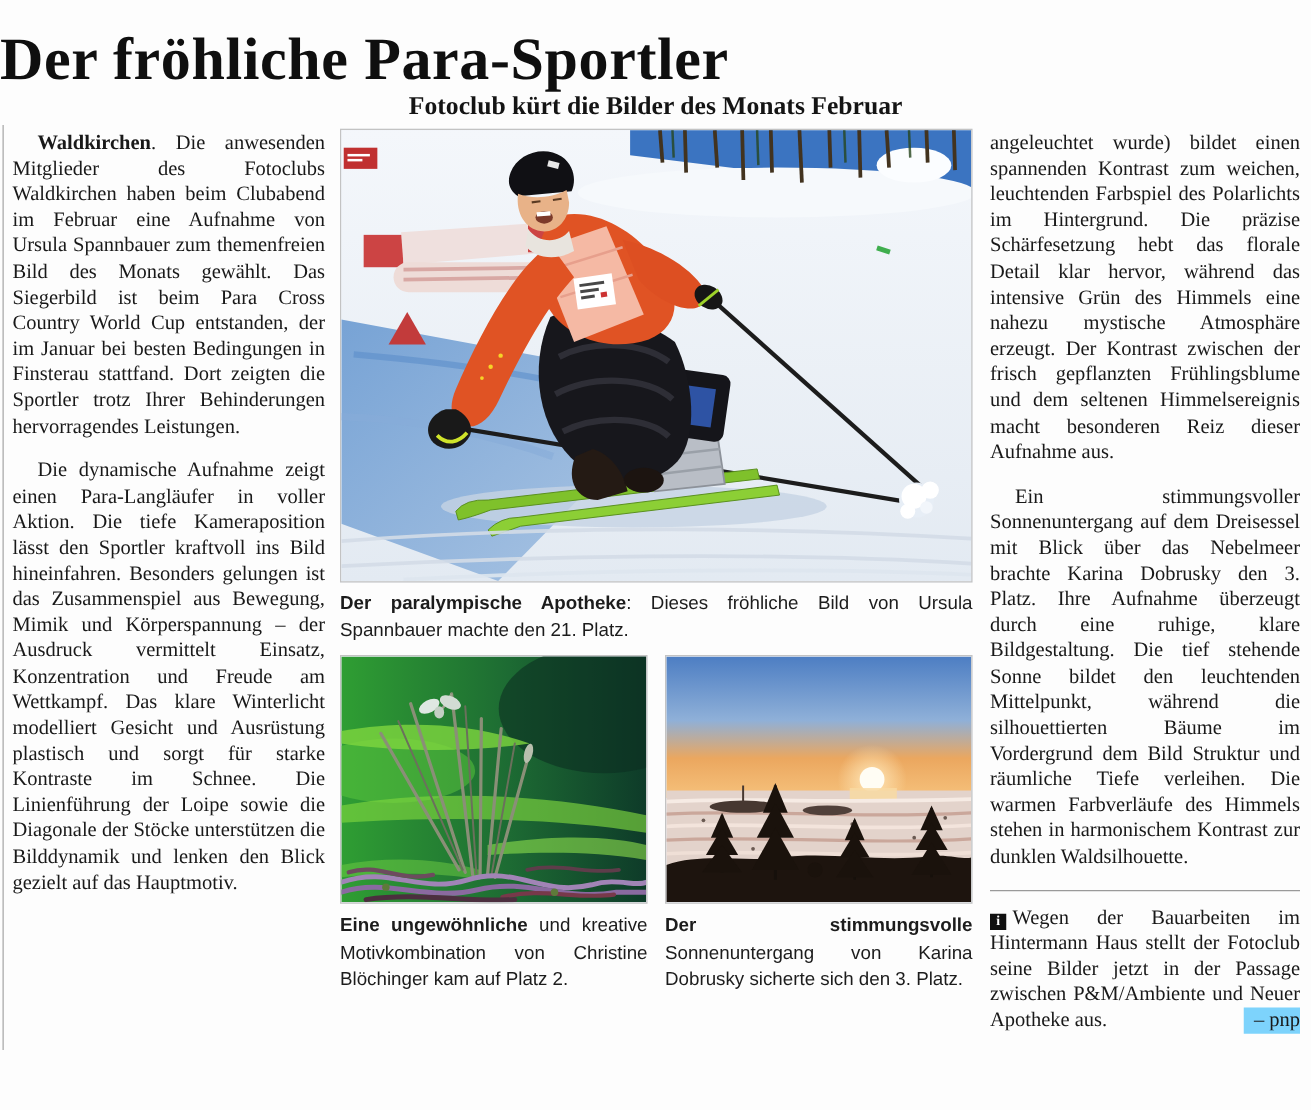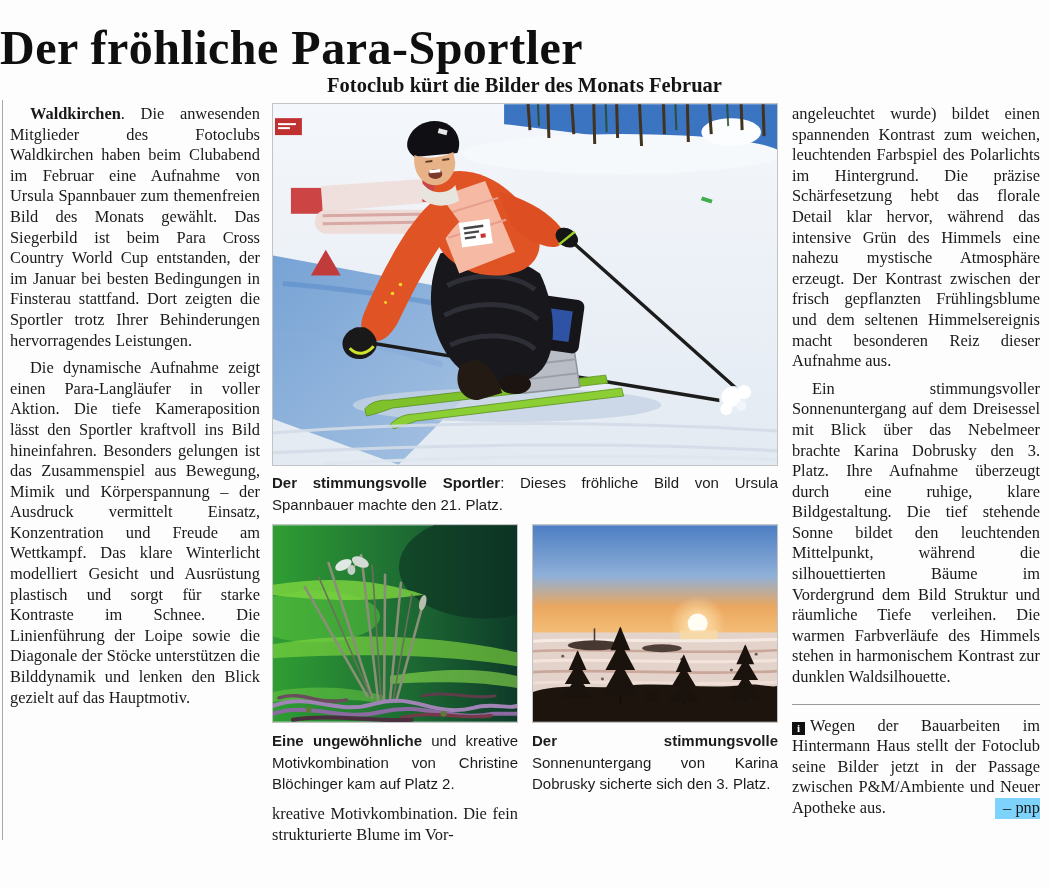--- a/index.html
+++ b/index.html
@@ -16,21 +16,21 @@
   .subtitle{
     position:absolute;top:74px;left:0;width:100%;text-align:center;
     font-size:20.5px;font-weight:700;color:#141414;
   }
   .left-rule{position:absolute;left:2px;top:100px;width:1px;height:740px;background:#a8a8a8;}
   .col{
     position:absolute;text-align:justify;
     font-size:16.4px;line-height:20.6px;color:#191919;
   }
   .col p{margin:0;}
-  .col p + p{margin-top:7px;}
+  .col p + p{margin-top:15px;}
   .col p.ind{text-indent:20px;}
   .col b{font-weight:700;}
   #col-left{left:10px;top:104px;width:250px;}
   #col-right{left:792px;top:104px;width:248px;}
   #col-mid{left:272px;top:103px;width:506px;}
 
   .photo{border:1px solid #c3c3c3;box-sizing:border-box;background:#eef2f7;overflow:hidden;}
   .photo svg{display:block;}
   #main-photo{position:absolute;top:0;left:0;width:506px;height:363px;}
   #main-caption{position:absolute;top:369px;left:0;width:506px;}
@@ -181,21 +181,21 @@
       <circle cx="455" cy="306" r="6" fill="#ffffff"></circle>
         <circle cx="470" cy="303" r="5" fill="#f2f6fb"></circle>
 
       <path d="M0,330 C130,320 310,316 506,328" stroke="#d3dce7" stroke-width="3" fill="none" opacity=".9"></path>
       <path d="M0,350 C150,342 340,338 506,348" stroke="#d3dce7" stroke-width="3" fill="none" opacity=".9"></path>
       <path d="M50,361 C200,353 380,351 506,357" stroke="#dde5ee" stroke-width="3" fill="none" opacity=".9"></path>
     </svg>
   </div>
 
   <div class="caption" id="main-caption">
-    <b>Der stimmungsvolle Sportler</b><span>: Dieses fröhliche Bild von Ursula Spannbauer machte den 21. Platz.</span>
+    <b>Der paralympische Apotheke</b><span>: Dieses fröhliche Bild von Ursula Spannbauer machte den 21. Platz.</span>
   </div>
 
   <div id="small-photos">
     <div class="photo small-photo">
       <svg width="244" height="197" viewBox="0 0 246 198">
         <defs>
           <linearGradient id="aur" x1="0" y1="0" x2="1" y2="0">
             <stop offset="0" stop-color="#2f9e33"></stop>
               <stop offset=".55" stop-color="#1d6b33"></stop>
               <stop offset="1" stop-color="#0e3b29"></stop>
@@ -306,21 +306,20 @@
   <div id="small-captions">
     <div class="caption">
       <b>Eine ungewöhnliche</b><span> und kreative Motivkombination von Christine Blöchinger kam auf Platz 2.</span>
     </div>
     <div class="caption">
       <b>Der stimmungsvolle</b><span> Sonnenuntergang von Karina Dobrusky sicherte sich den 3. Platz.</span>
     </div>
   </div>
 
   <div id="mid-text">
-    <div class="mid-frag">kreative Motivkombination. Die fein strukturierte Blume im Vor-</div>
   </div>
 </div>
 
 <div class="col" id="col-right">
   <p>angeleuchtet wurde) bildet einen spannenden Kontrast zum weichen, leuchtenden Farbspiel des Polarlichts im Hintergrund. Die präzise Schärfesetzung hebt das florale Detail klar hervor, während das intensive Grün des Himmels eine nahezu mystische Atmosphäre erzeugt. Der Kontrast zwischen der frisch gepflanzten Frühlingsblume und dem seltenen Himmelsereignis macht besonderen Reiz dieser Aufnahme aus.</p>
   <p class="ind">Ein stimmungsvoller Sonnenuntergang auf dem Dreisessel mit Blick über das Nebelmeer brachte Karina Dobrusky den 3. Platz. Ihre Aufnahme überzeugt durch eine ruhige, klare Bildgestaltung. Die tief stehende Sonne bildet den leuchtenden Mittelpunkt, während die silhouettierten Bäume im Vordergrund dem Bild Struktur und räumliche Tiefe verleihen. Die warmen Farbverläufe des Himmels stehen in harmonischem Kontrast zur dunklen Waldsilhouette.</p>
   <hr class="divider">
   <div class="notice">
     <span class="info-icon">i</span><span>Wegen der Bauarbeiten im Hintermann Haus stellt der Fotoclub seine Bilder jetzt in der Passage zwischen P&amp;M/Ambiente und Neuer Apotheke aus.</span>
     <span class="credit">– pnp</span>

